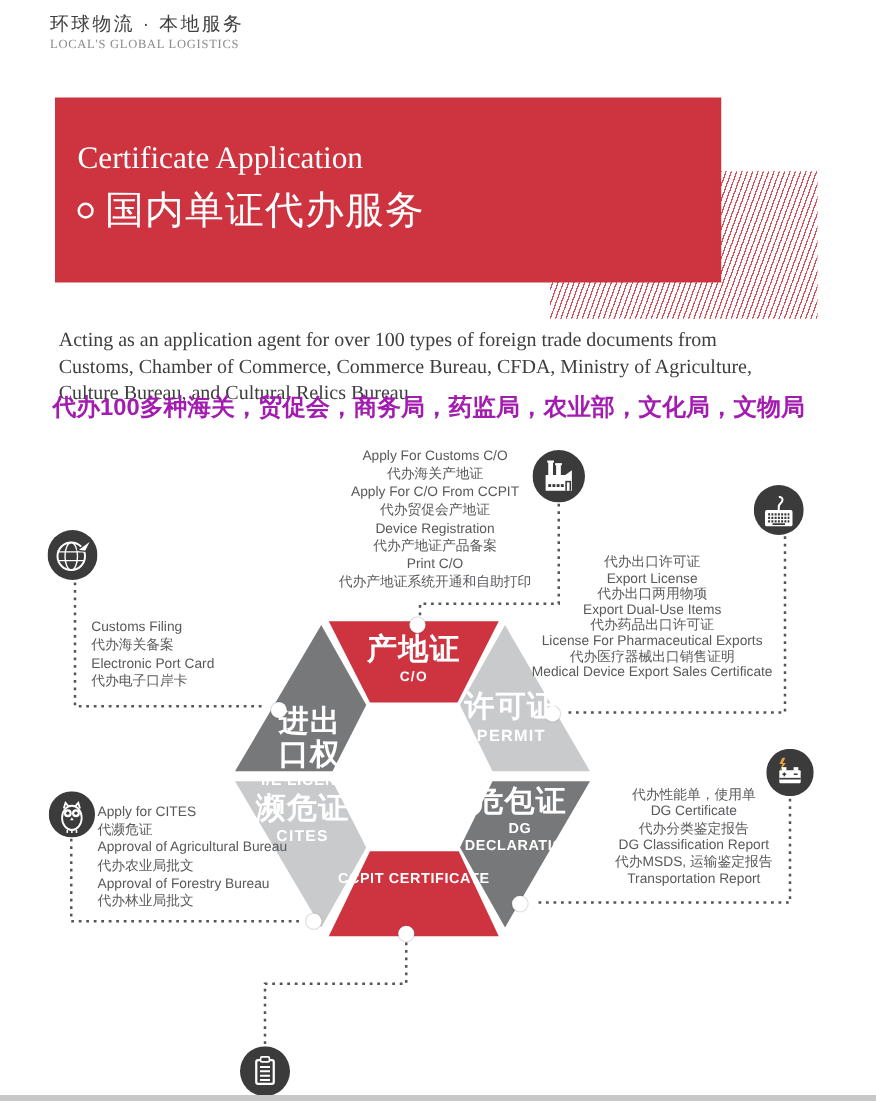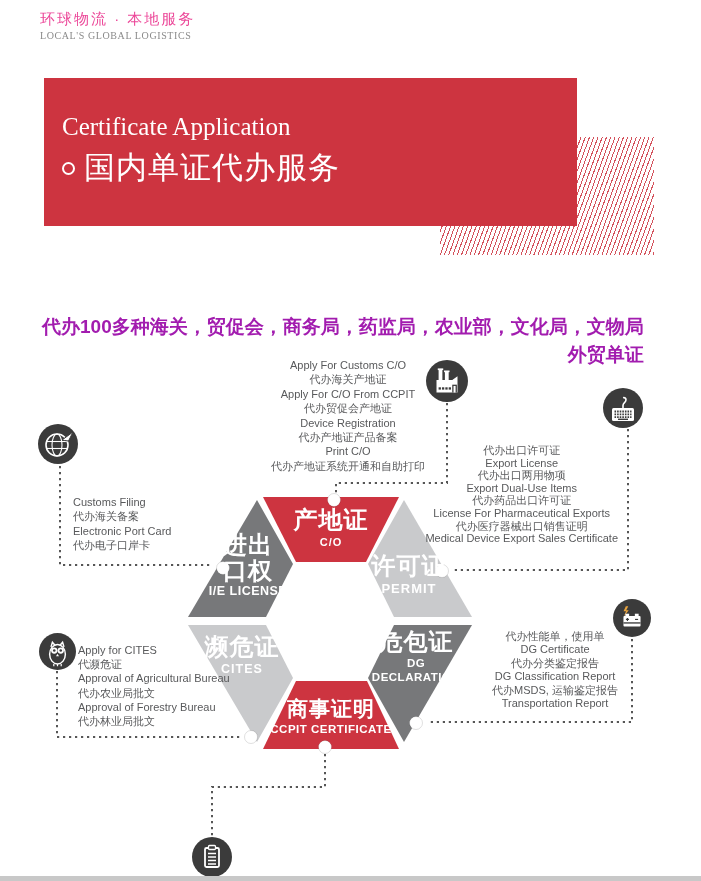--- a/index.html
+++ b/index.html
@@ -6,21 +6,21 @@
     --red:#cd3440; --dark-gray:#77787a; --light-gray:#c9cacc; --icon-bg:#3b3b3b;
     --text-dark:#3e3e3e; --text-gray:#58595b; --spark:#e8a33d; --footer-gray:#c8c8c8;
   }
   *{margin:0;padding:0;box-sizing:border-box;}
   html,body{background:#fff;}
   .page{position:relative;width:701px;height:881px;background:#fff;overflow:hidden;
          font-family:"Liberation Sans","DejaVu Sans",sans-serif;}
   .abs{position:absolute;}
 
   
-  .brand-zh{left:40px;top:10px;font-size:15px;letter-spacing:2px;color:#ec4899;}
+  .brand-zh{left:40px;top:10px;font-size:15px;letter-spacing:2px;color:#404040;}
   .brand-en{left:40px;top:30px;font-size:10px;letter-spacing:.6px;color:#8a8a8a;
             font-family:"Liberation Serif","DejaVu Serif",serif;}
 
   
   .hatch{left:440px;top:137px;width:214px;height:118px;
          background:repeating-linear-gradient(110deg, rgba(205,52,64,.85) 0 1px, transparent 1px 4px);}
 
   
   .banner{left:44px;top:78px;width:533px;height:148px;background:var(--red);
           padding:34px 0 0 18px;color:#fff;}
@@ -72,23 +72,27 @@
   <div class="abs hatch"></div>
 
   <div class="abs banner">
     <div class="banner-en">Certificate Application</div>
     <div class="banner-zh-row">
       <span class="ring"></span>
       <span class="banner-zh">国内单证代办服务</span>
     </div>
   </div>
 
+  <div class="abs intro-en">
+      <div class="row">Acting as an application agent for over 100 types of foreign trade documents from</div>
+      <div class="row">Customs, Chamber of Commerce, Commerce Bureau, CFDA, Ministry of Agriculture,</div>
+      <div class="row">Culture Bureau, and Cultural Relics Bureau</div>
+    </div>
   <div class="abs intro-zh">
       <div class="row">代办100多种海关，贸促会，商务局，药监局，农业部，文化局，文物局</div>
-      <div class="row">外贸单证</div>
     </div>
 
   <svg class="abs diagram" viewBox="0 0 701 881" xmlns="http://www.w3.org/2000/svg">
     <path class="connector" d="M447,403 L447,483 L336,483 L336,493"></path>
     <path class="connector" d="M628,429 L628,570 L452,570"></path>
     <path class="connector" d="M60,466 L60,565 L213,565"></path>
     <path class="connector" d="M57,671 L57,737 L242,737"></path>
     <path class="connector" d="M632,639 L632,722 L427,722"></path>
     <path class="connector" d="M325,754 L325,787 L212,787 L212,836"></path>
 
@@ -104,40 +108,39 @@
     <circle class="dot" cx="442" cy="571" r="6.5"></circle>
     <circle class="dot" cx="251" cy="737" r="6.5"></circle>
     <circle class="dot" cx="416" cy="723" r="6.5"></circle>
     <circle class="dot" cx="325" cy="747" r="6.5"></circle>
   </svg>
 
   <div class="abs seg-label" style="left:331px;top:506px;">
     <div class="seg-zh">产地证</div>
     <div class="seg-en">C/O</div>
   </div>
-  <div class="abs seg-label" style="left:248px;top:532px;">
+  <div class="abs seg-label" style="left:248px;top:565px;">
     <div class="seg-zh two">进出</div>
     <div class="seg-zh two">口权</div>
     <div class="seg-en" style="font-size:12.5px;letter-spacing:.5px;line-height:14px;">I/E LICENSE</div>
   </div>
   <div class="abs seg-label" style="left:409px;top:552px;">
     <div class="seg-zh">许可证</div>
     <div class="seg-en" style="font-size:13px;line-height:17px;">PERMIT</div>
   </div>
   <div class="abs seg-label" style="left:242px;top:633px;">
     <div class="seg-zh">濒危证</div>
     <div class="seg-en" style="font-size:12.5px;line-height:17px;">CITES</div>
   </div>
   <div class="abs seg-label" style="left:416px;top:628px;">
     <div class="seg-zh">危包证</div>
     <div class="seg-en" style="font-size:11.5px;line-height:14px;letter-spacing:.5px;">DG</div>
     <div class="seg-en" style="font-size:11.5px;line-height:14px;letter-spacing:.5px;">DECLARATION</div>
   </div>
   <div class="abs seg-label" style="left:331px;top:696px;">
-    <div class="seg-zh" style="font-size:21px;line-height:26px;">商事证明</div>
     <div class="seg-en" style="font-size:11.5px;line-height:15px;letter-spacing:.5px;">CCPIT CERTIFICATE</div>
   </div>
 
   <div class="abs svc-list list-right" style="right:276px;top:358px;line-height:14.4px;">
       <div class="row">Apply For Customs C/O</div>
       <div class="row">代办海关产地证</div>
       <div class="row">Apply For C/O From CCPIT</div>
       <div class="row">代办贸促会产地证</div>
       <div class="row">Device Registration</div>
       <div class="row">代办产地证产品备案</div>

